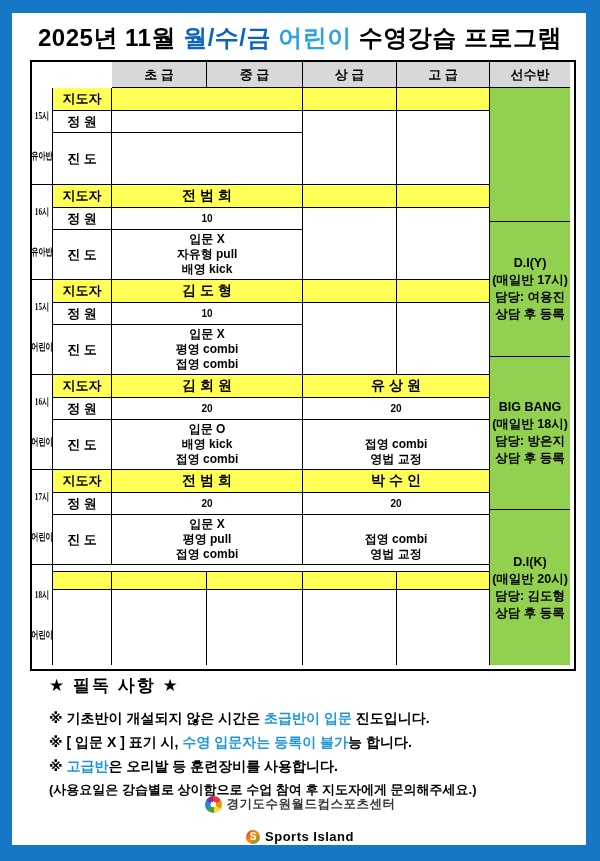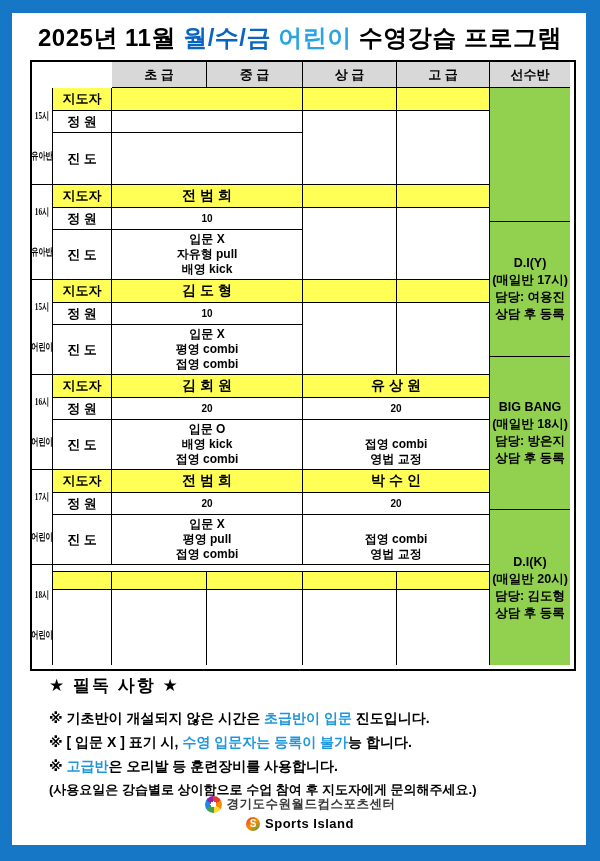--- a/index.html
+++ b/index.html
@@ -22,21 +22,21 @@
   .timecell span{display:block;transform:scaleX(0.72);transform-origin:center;}
   .prog{flex-direction:column;justify-content:space-evenly;font-size:12px;padding:2px 0;}
   .prog div{height:15px;line-height:15px;}
   .pro{flex-direction:column;justify-content:center;font-size:12.5px;line-height:17px;text-align:center;}
   .pro div{height:17px;}
   .notes{position:absolute;left:33px;top:674px;width:540px;color:#000;margin-left:16px;}
   .notes-heading{font-size:17px;font-weight:bold;margin-bottom:9px;letter-spacing:2px;}
   .note-line{font-size:14px;font-weight:bold;line-height:24px;white-space:nowrap;}
   .note-line .blue{color:#1f97d9;}
   .note-line.small{font-size:13px;}
-  .footer{position:absolute;left:0;top:796px;width:600px;display:flex;flex-direction:column;align-items:center;row-gap:3px;}
+  .footer{position:absolute;left:0;top:796px;width:600px;display:flex;flex-direction:column;align-items:center;row-gap:16px;}
   .footer-row{display:flex;align-items:center;column-gap:5px;}
   .org-icon{width:17px;height:17px;border-radius:50%;background:
      radial-gradient(circle at center,#ffffff 0 3px,rgba(255,255,255,0) 3px),
      conic-gradient(#e53935 0 60deg,#fb8c00 0 120deg,#fdd835 0 180deg,#43a047 0 240deg,#1e88e5 0 300deg,#8e24aa 0 360deg);}
   .org-name{font-size:12.5px;font-weight:bold;color:#3a3a3a;letter-spacing:0.5px;}
   .brand-icon{width:14px;height:14px;border-radius:50%;background:linear-gradient(135deg,#e53935 0%,#fb8c00 50%,#43a047 100%);color:#fff;font-size:10px;font-weight:bold;display:flex;align-items:center;justify-content:center;}
   .brand-name{font-size:13px;font-weight:bold;color:#000000;letter-spacing:0.5px;}
 </style>
 </head>
 <body>

